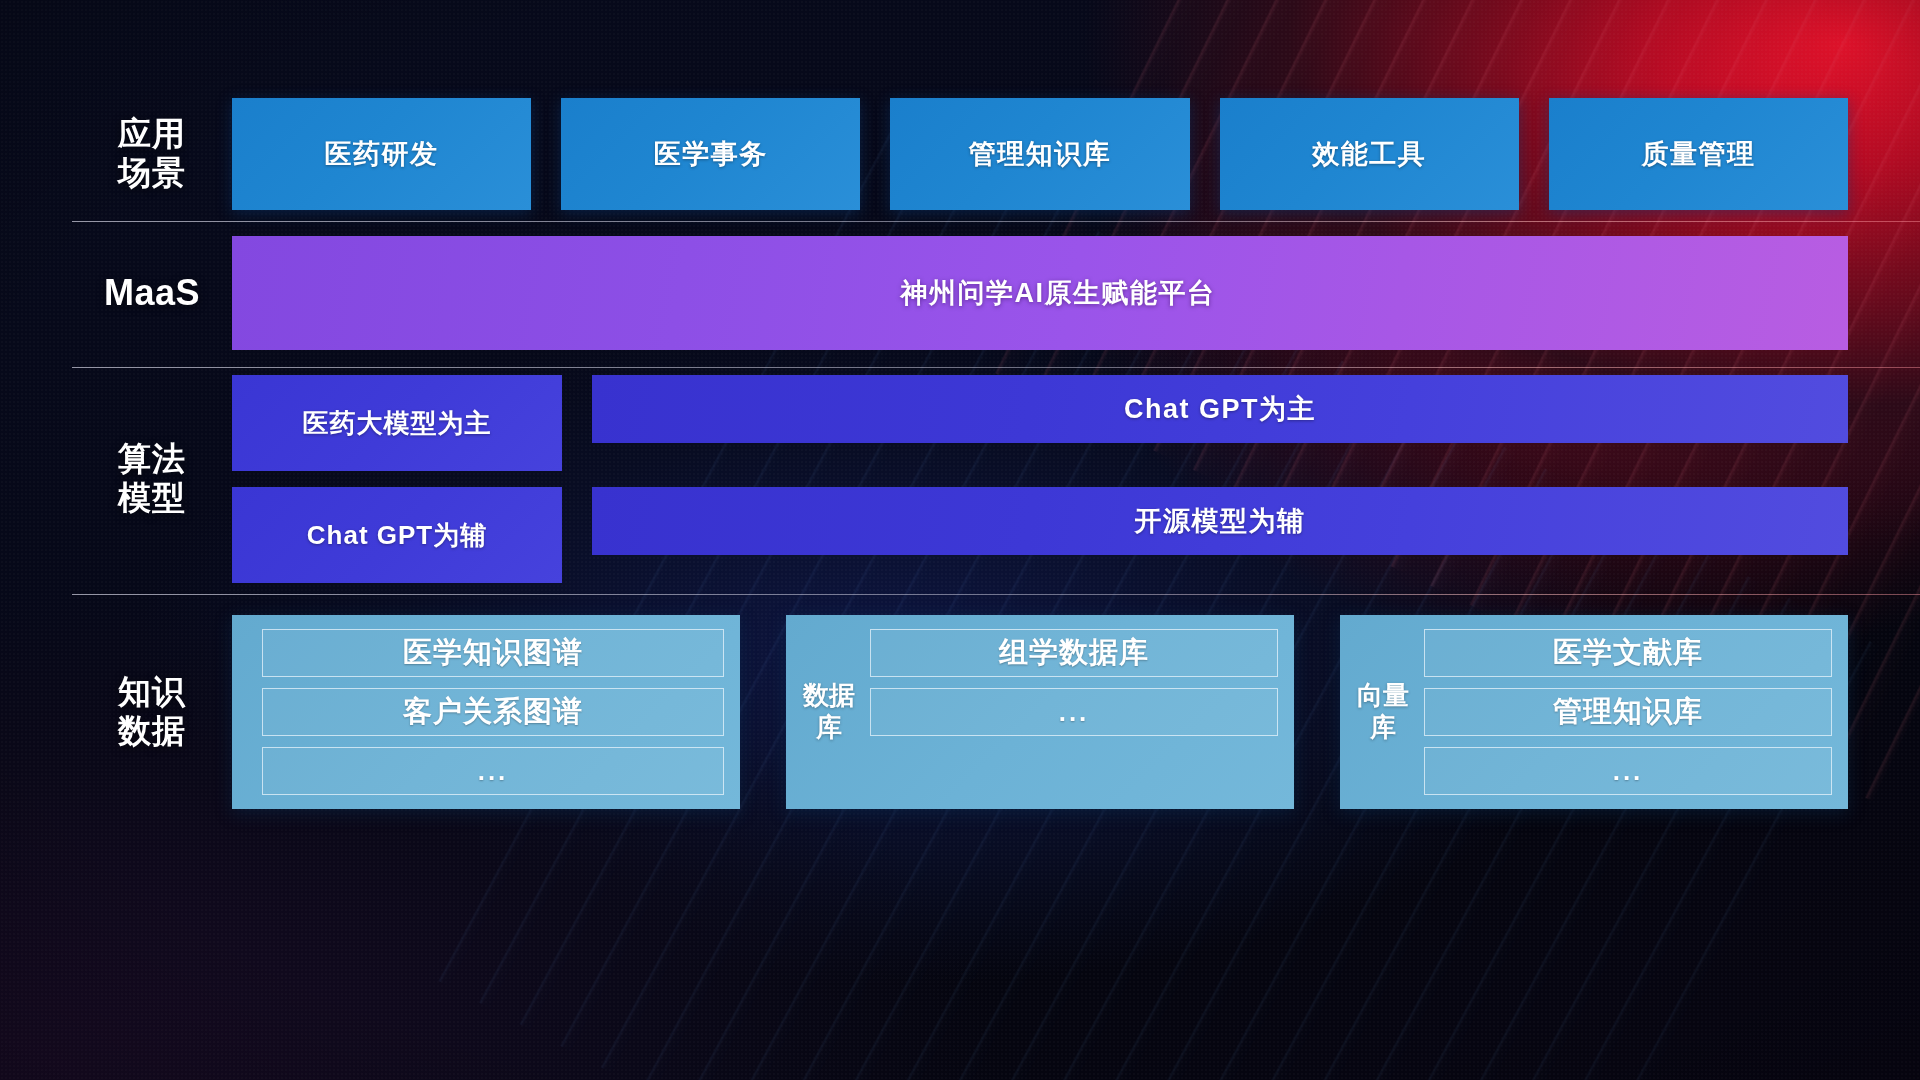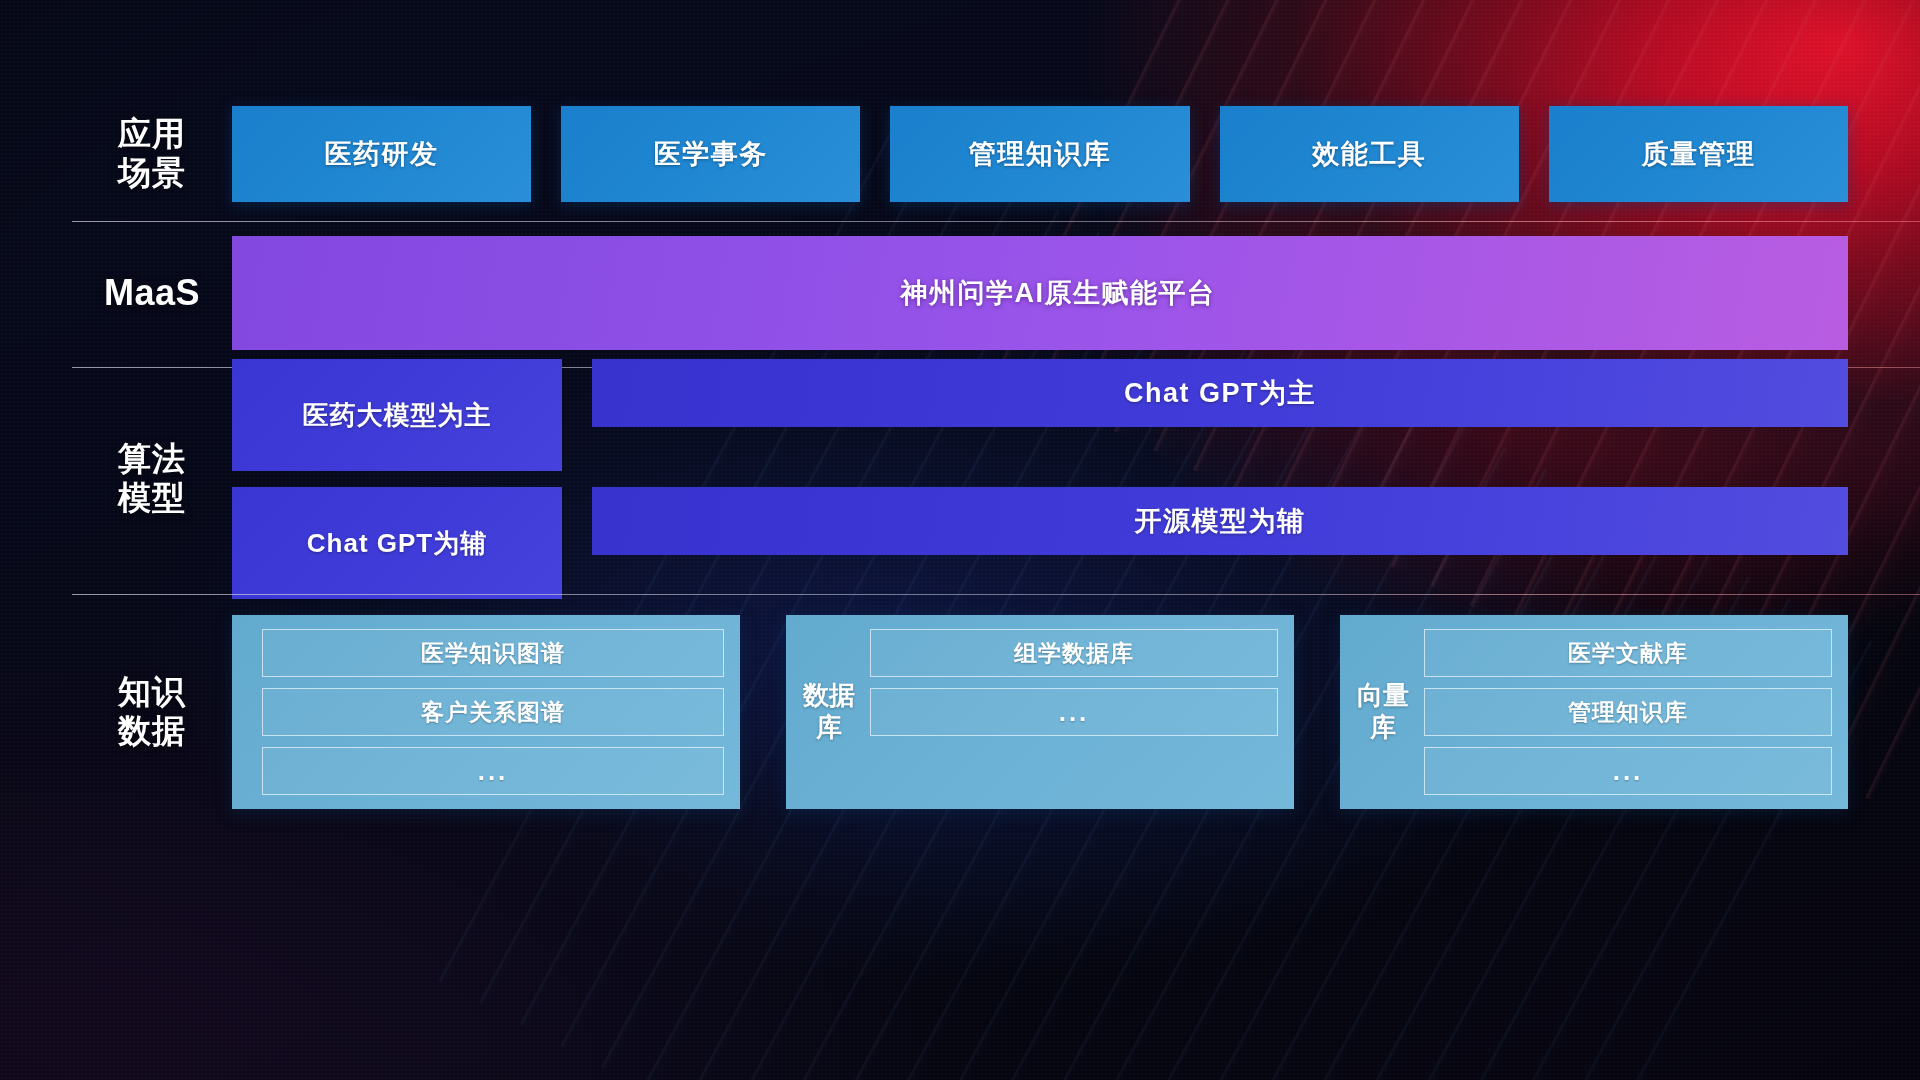--- a/index.html
+++ b/index.html
@@ -117,21 +117,21 @@
   .row-body {
     flex: 1 1 auto;
     display: flex;
     align-items: stretch;
     gap: 30px;
   }
 
   
   .app-box {
     flex: 1 1 0;
-    height: 96px;
+    height: 112px;
     display: flex;
     align-items: center;
     justify-content: center;
     background: linear-gradient(135deg, #1a7fcc 0%, #1f86d1 45%, #2a8fd8 100%);
     color: #ffffff;
     font-size: 27px;
     font-weight: bold;
     letter-spacing: 1.5px;
     box-shadow: 0 3px 14px rgba(10,60,120,0.45);
     text-shadow: 0 1px 3px rgba(0,0,0,0.35);
@@ -172,21 +172,21 @@
     display: flex;
     flex-direction: column;
     gap: 16px;
   }
   .algo-line {
     display: flex;
     gap: 30px;
   }
   .algo-left {
     flex: 0 0 330px;
-    height: 112px;
+    height: 96px;
     display: flex;
     align-items: center;
     justify-content: center;
     background: linear-gradient(135deg, #3a36d4 0%, #3f3bd8 50%, #4642dd 100%);
     color: #ffffff;
     font-size: 26px;
     font-weight: bold;
     letter-spacing: 1px;
     text-shadow: 0 1px 3px rgba(0,0,0,0.35);
   }
@@ -240,21 +240,21 @@
     gap: 11px;
     margin-left: 14px;
   }
   .kd-item {
     height: 46px;
     display: flex;
     align-items: center;
     justify-content: center;
     border: 1px solid rgba(235,245,252,0.72);
     color: #ffffff;
-    font-size: 23px;
+    font-size: 29px;
     font-weight: bold;
     letter-spacing: 1px;
     background: rgba(255,255,255,0.045);
     text-shadow: 0 1px 2px rgba(0,0,0,0.28);
   }
   .kd-item.ellipsis { font-size: 26px; letter-spacing: 3px; }
 </style>
 </head>
 <body>
 

